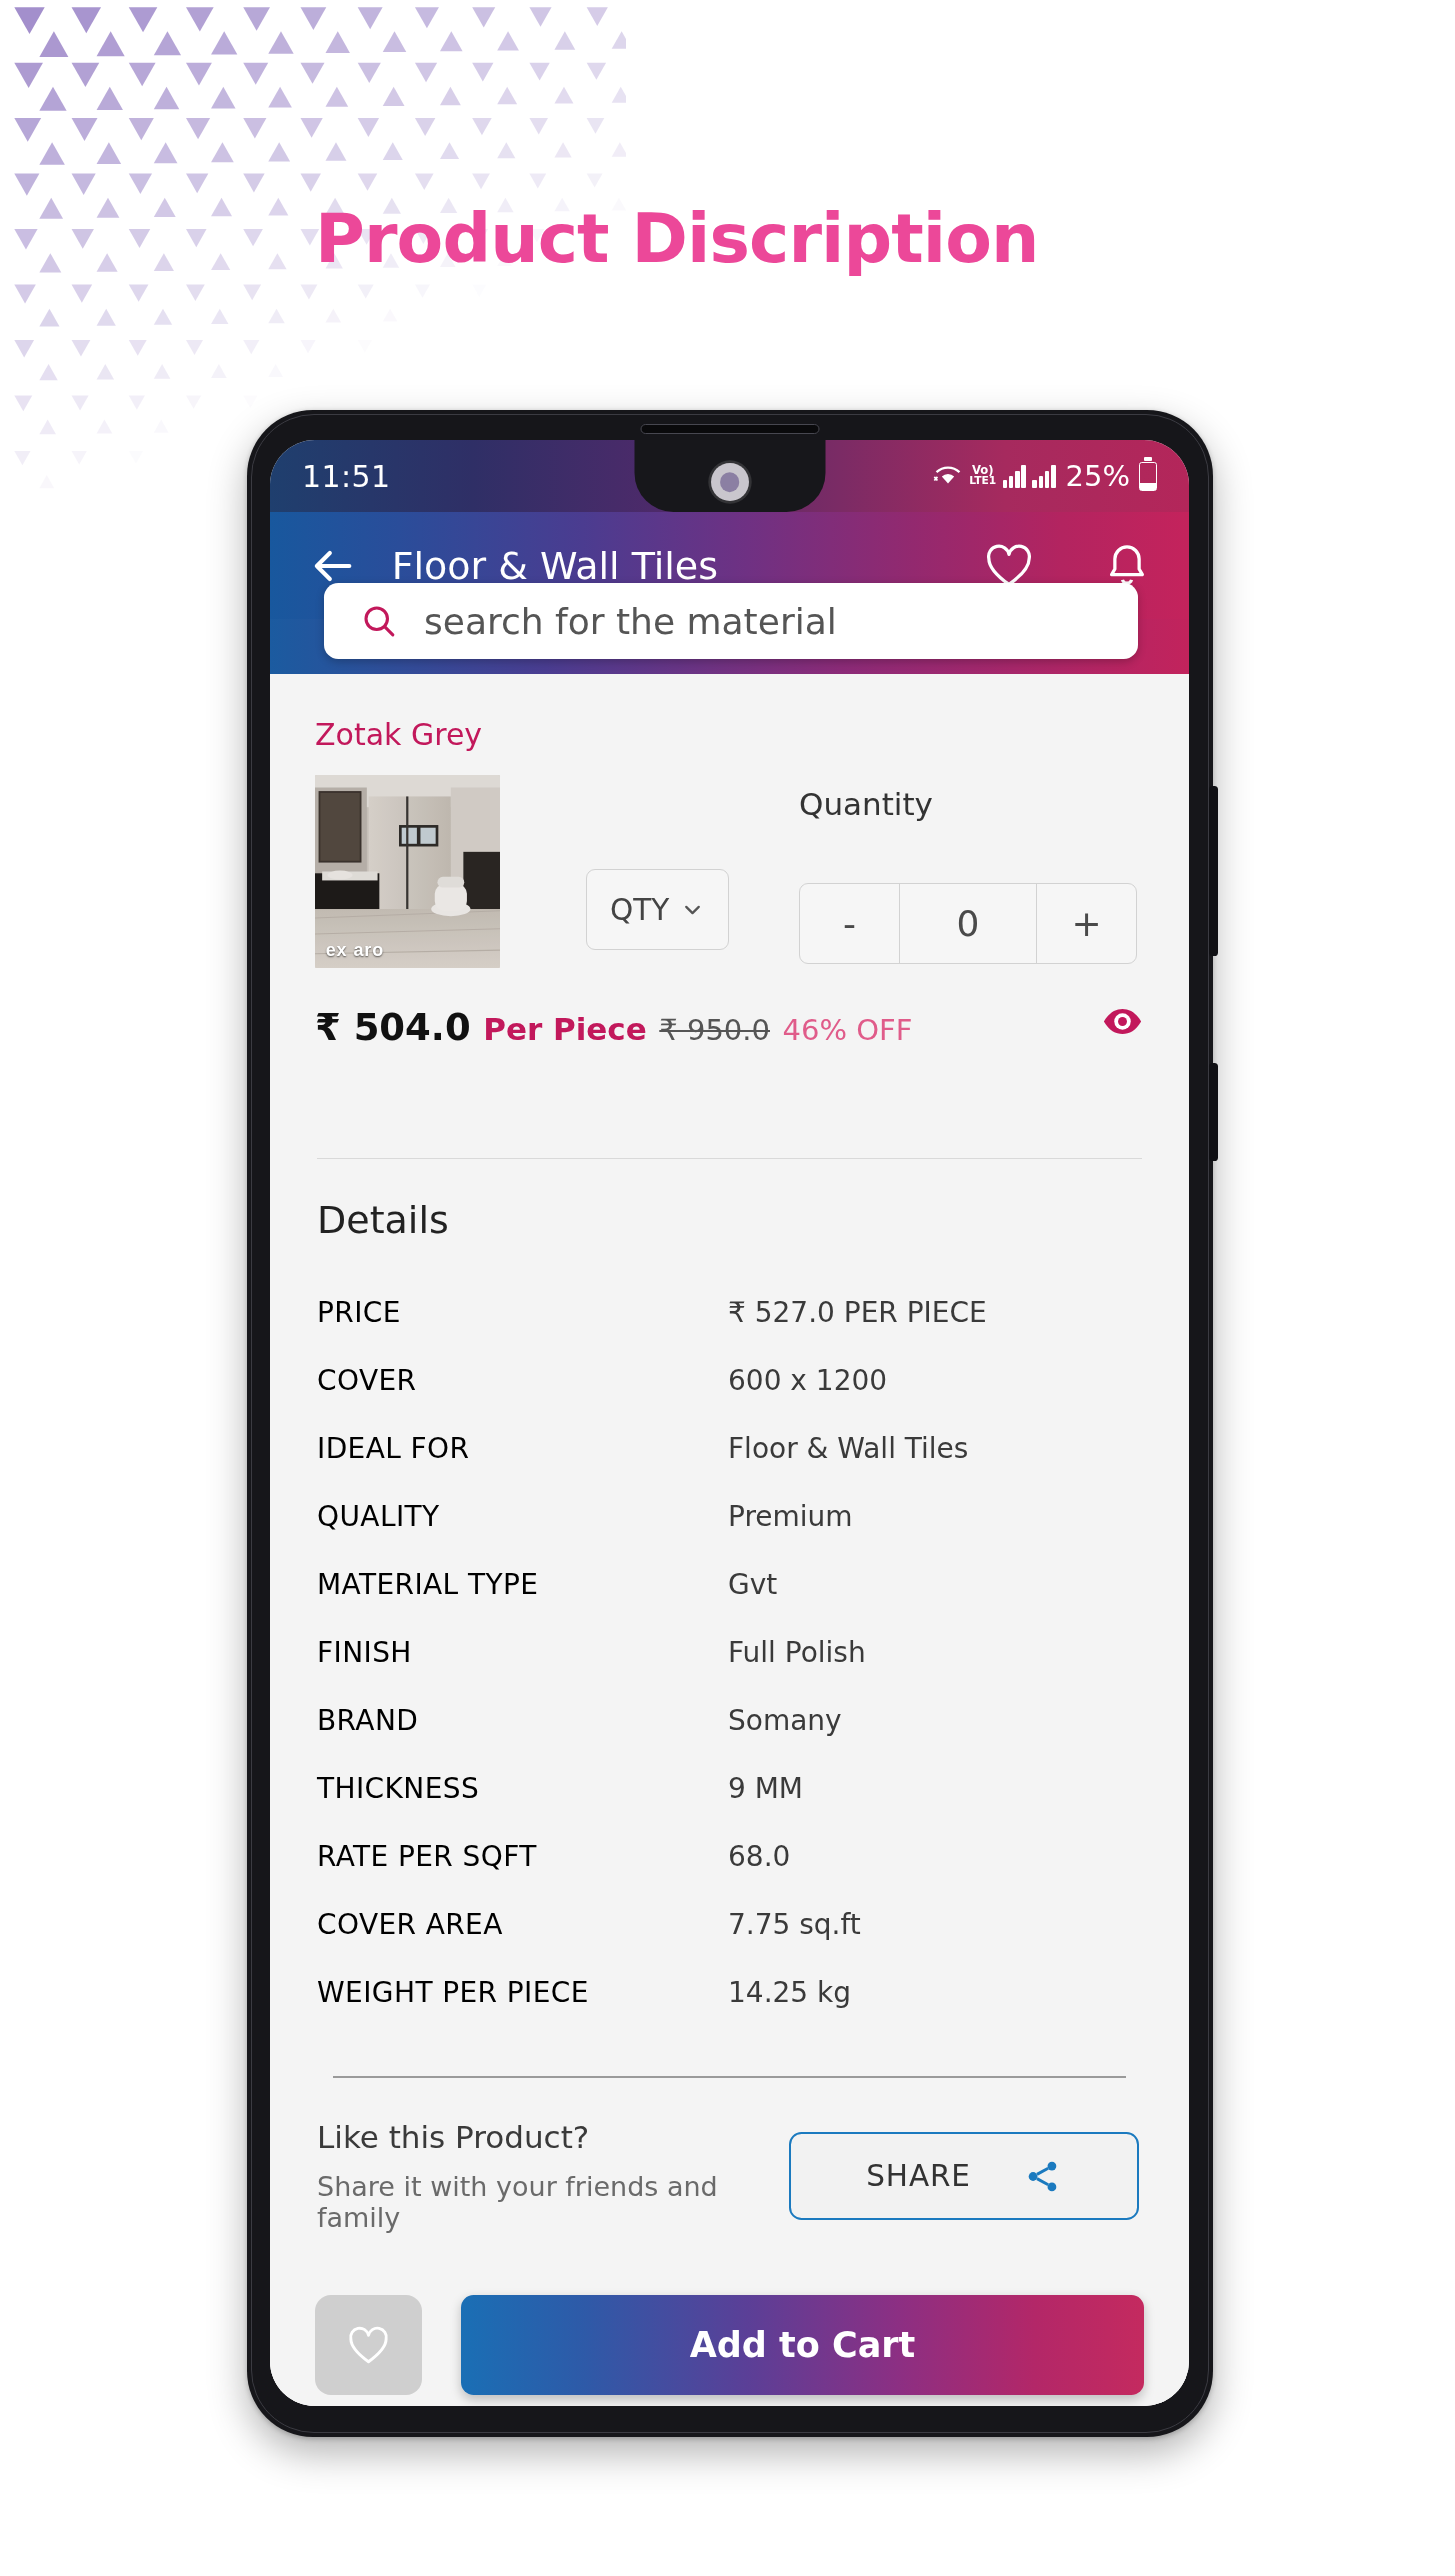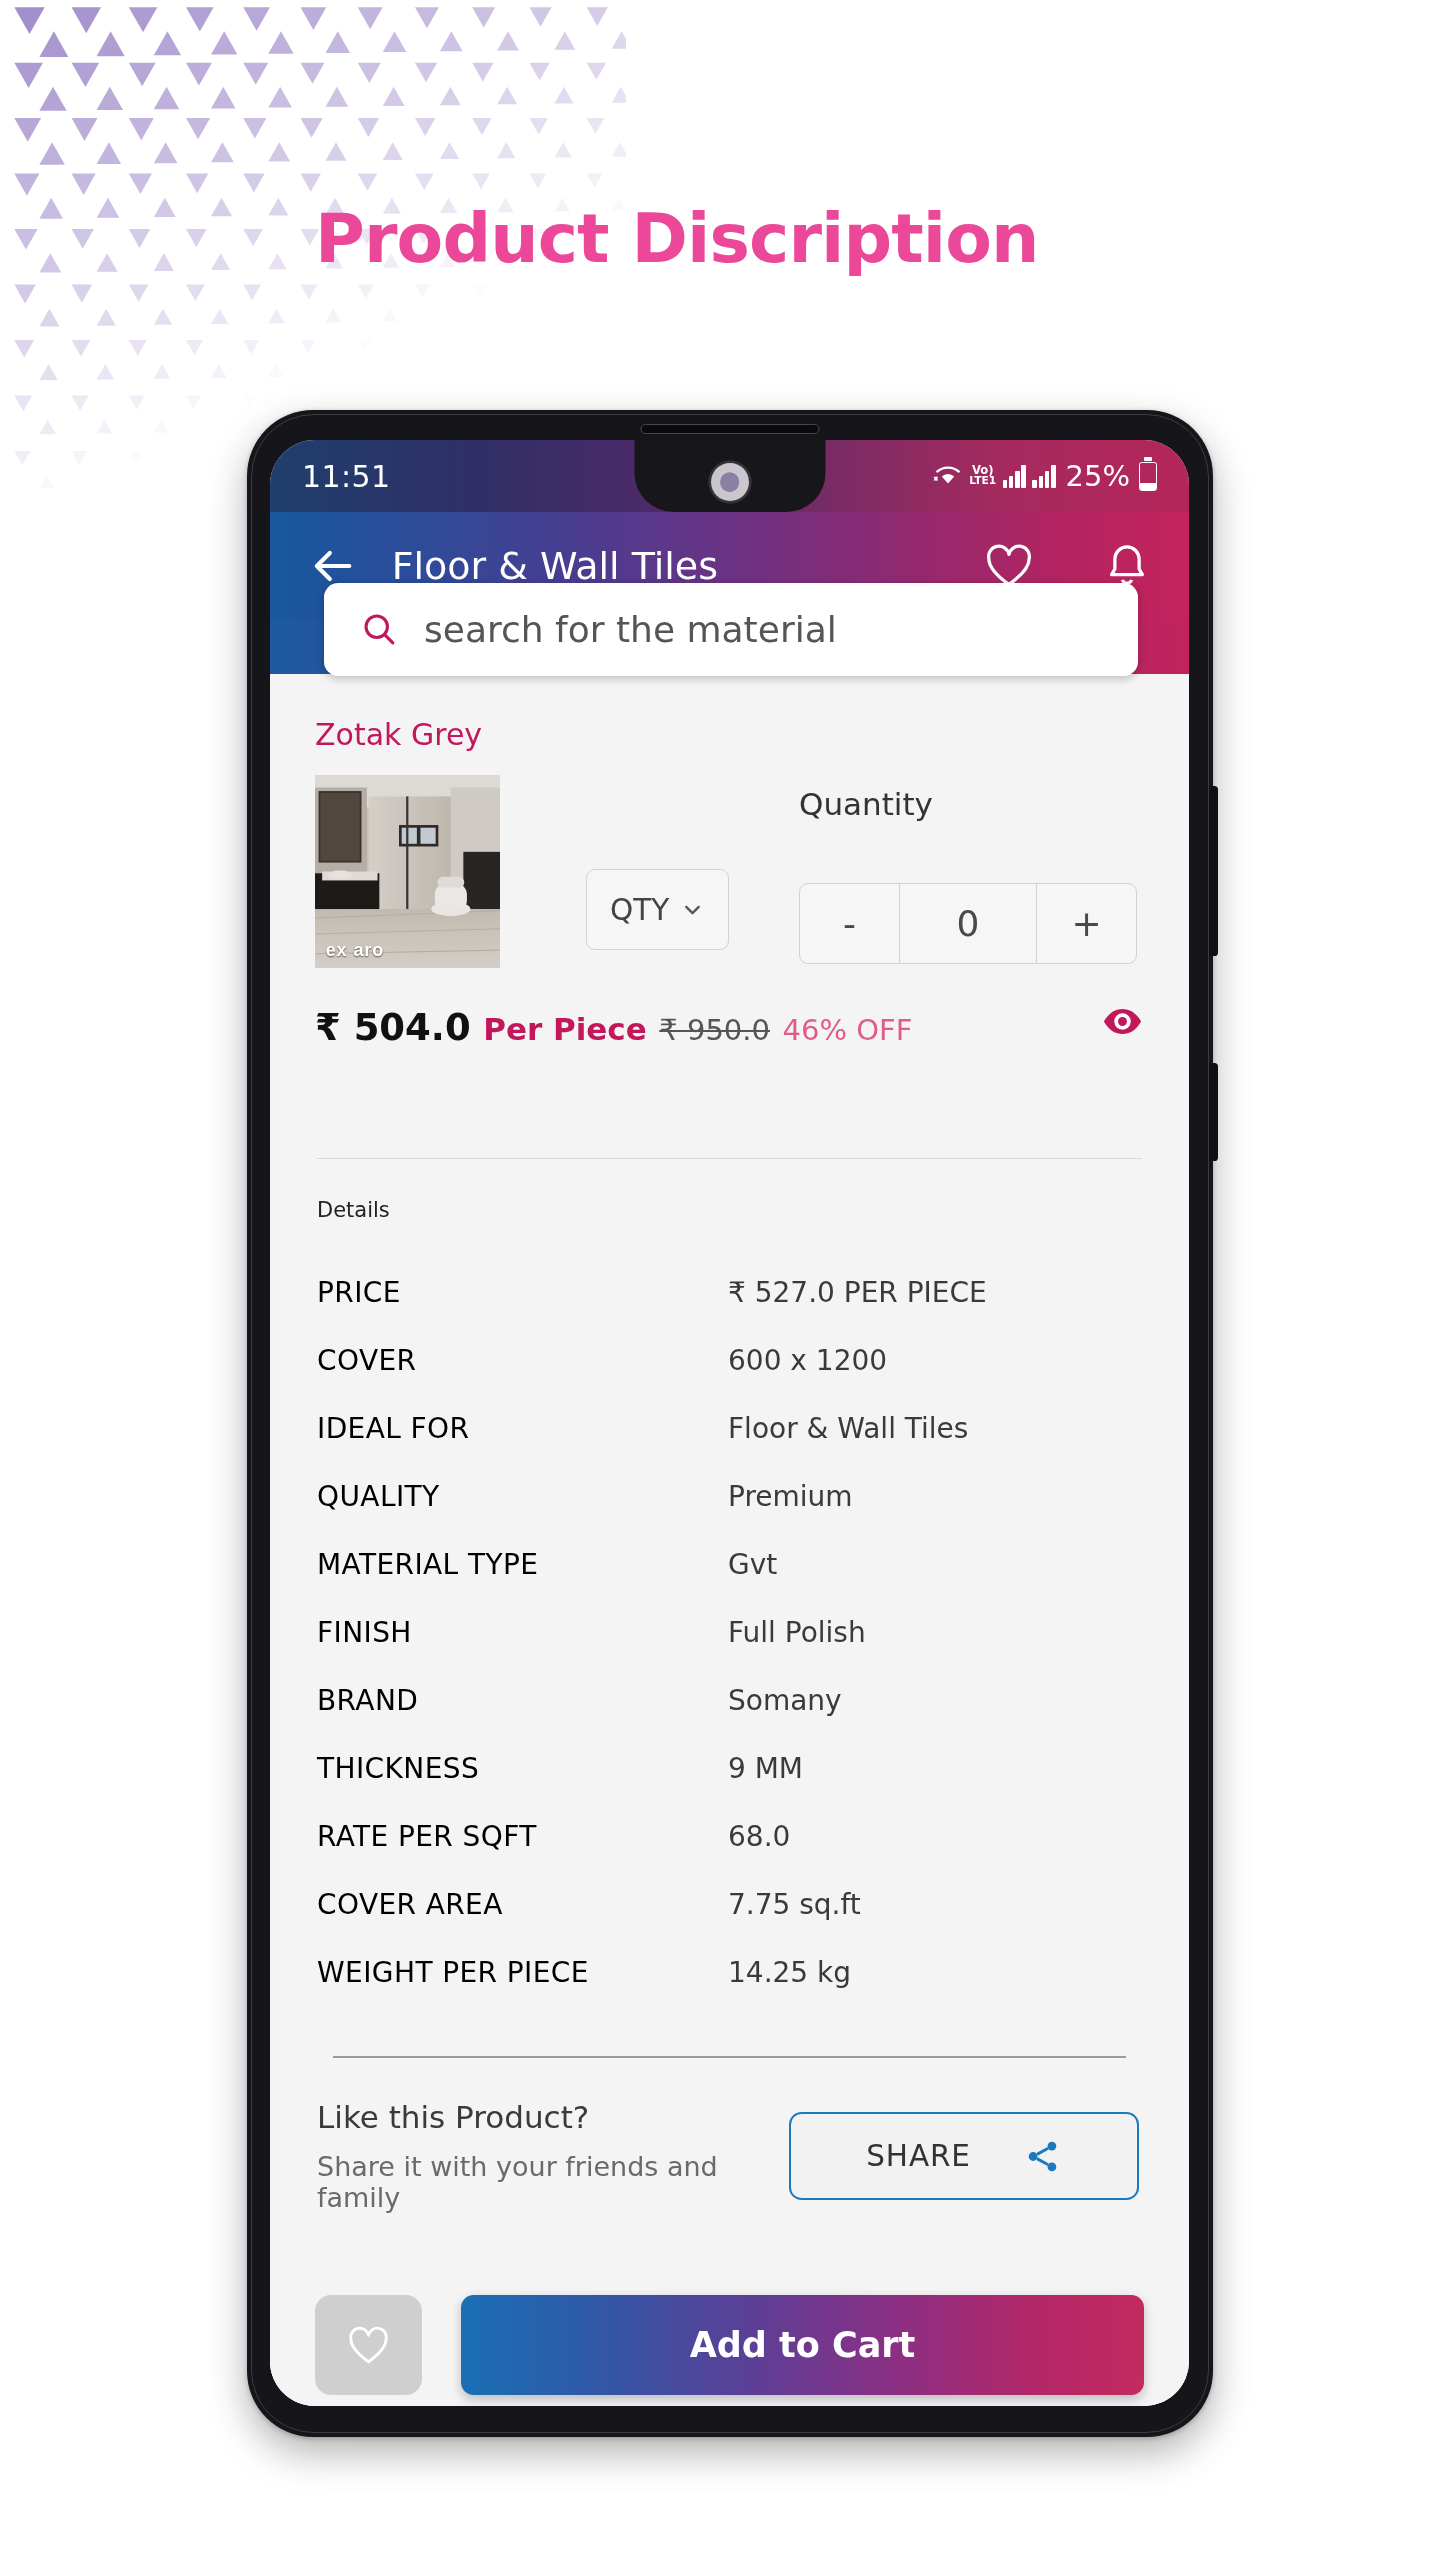--- a/index.html
+++ b/index.html
@@ -196,21 +196,21 @@
     height: 55px;
     background: linear-gradient(90deg,#1b5ba0 0%,#4a3d91 30%,#8b2b78 62%,#c2235c 100%);
   }
 
   
   #searchbar {
     position: absolute;
     left: 54px;
     top: 143px;
     width: 814px;
-    height: 93px;
+    height: 76px;
     background: #ffffff;
     border-radius: 14.3px;
     box-shadow: 0 2.7px 9px rgba(0,0,0,0.22);
     display: flex;
     align-items: center;
     padding: 16px 36px;
     gap: 25px;
     z-index: 6;
   }
   #searchbar .ph {
@@ -340,21 +340,21 @@
     margin: 109px 47px 0 47px;
   }
   hr.sep2 {
     border: none;
     border-top: 2.7px solid #9a9a9a;
     margin: 50px 63px 0 63px;
   }
 
   
   #details-title {
-    font-size: 21px;
+    font-size: 38px;
     color: #222;
     font-family: "DejaVu Sans", sans-serif;
     padding: 39px 6px 0 47px;
   }
   #details-table { padding: 36px 47px 0 47px; }
   .drow {
     display: flex;
     align-items: center;
     height: 68px;
   }

